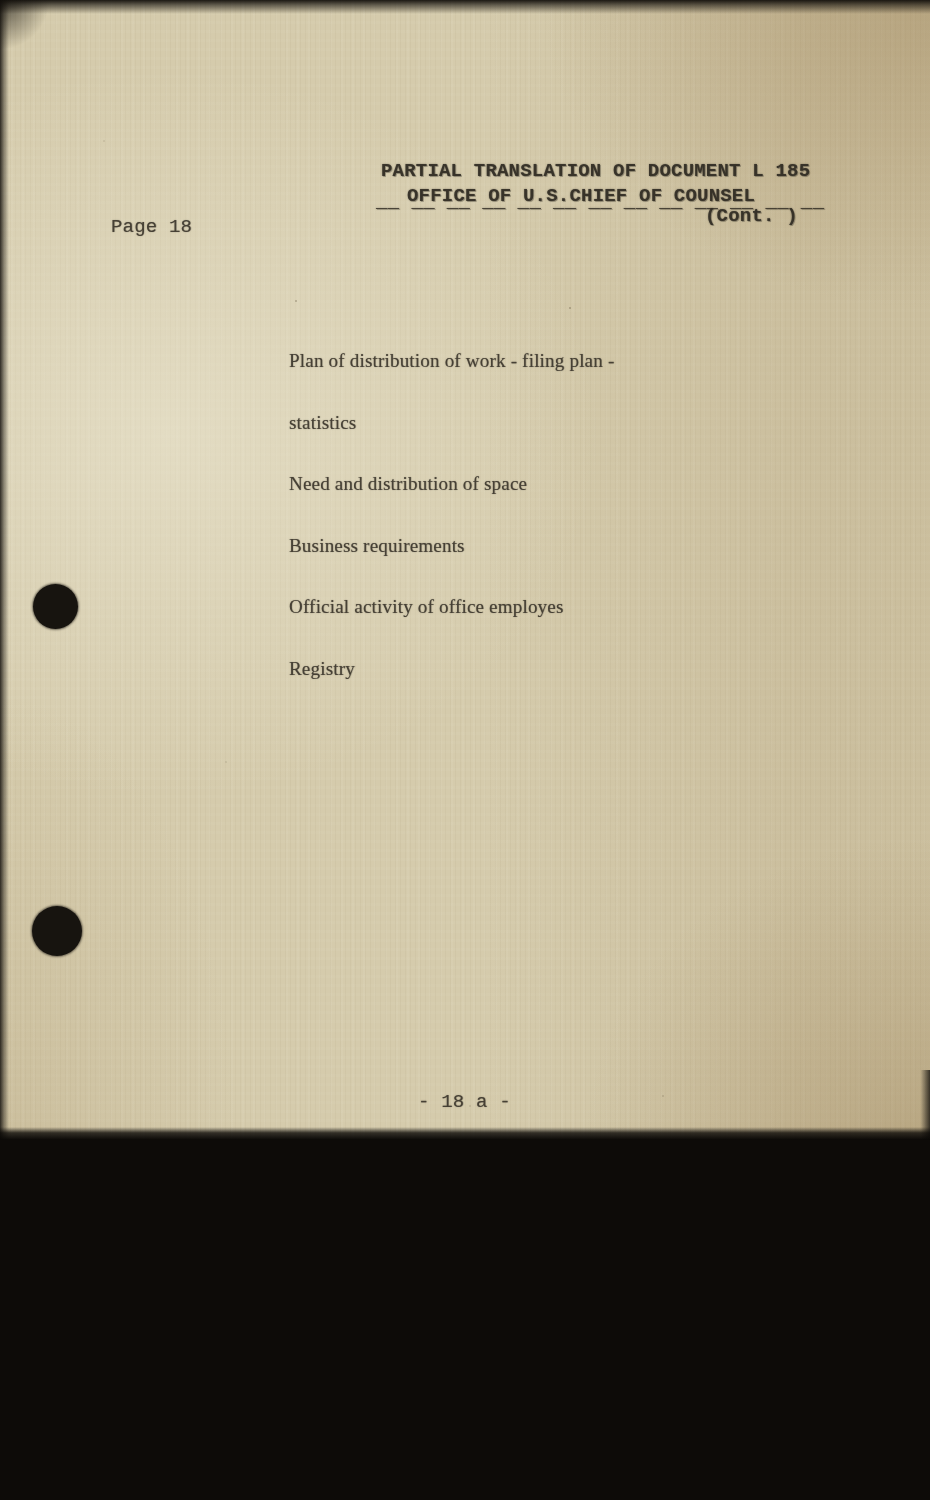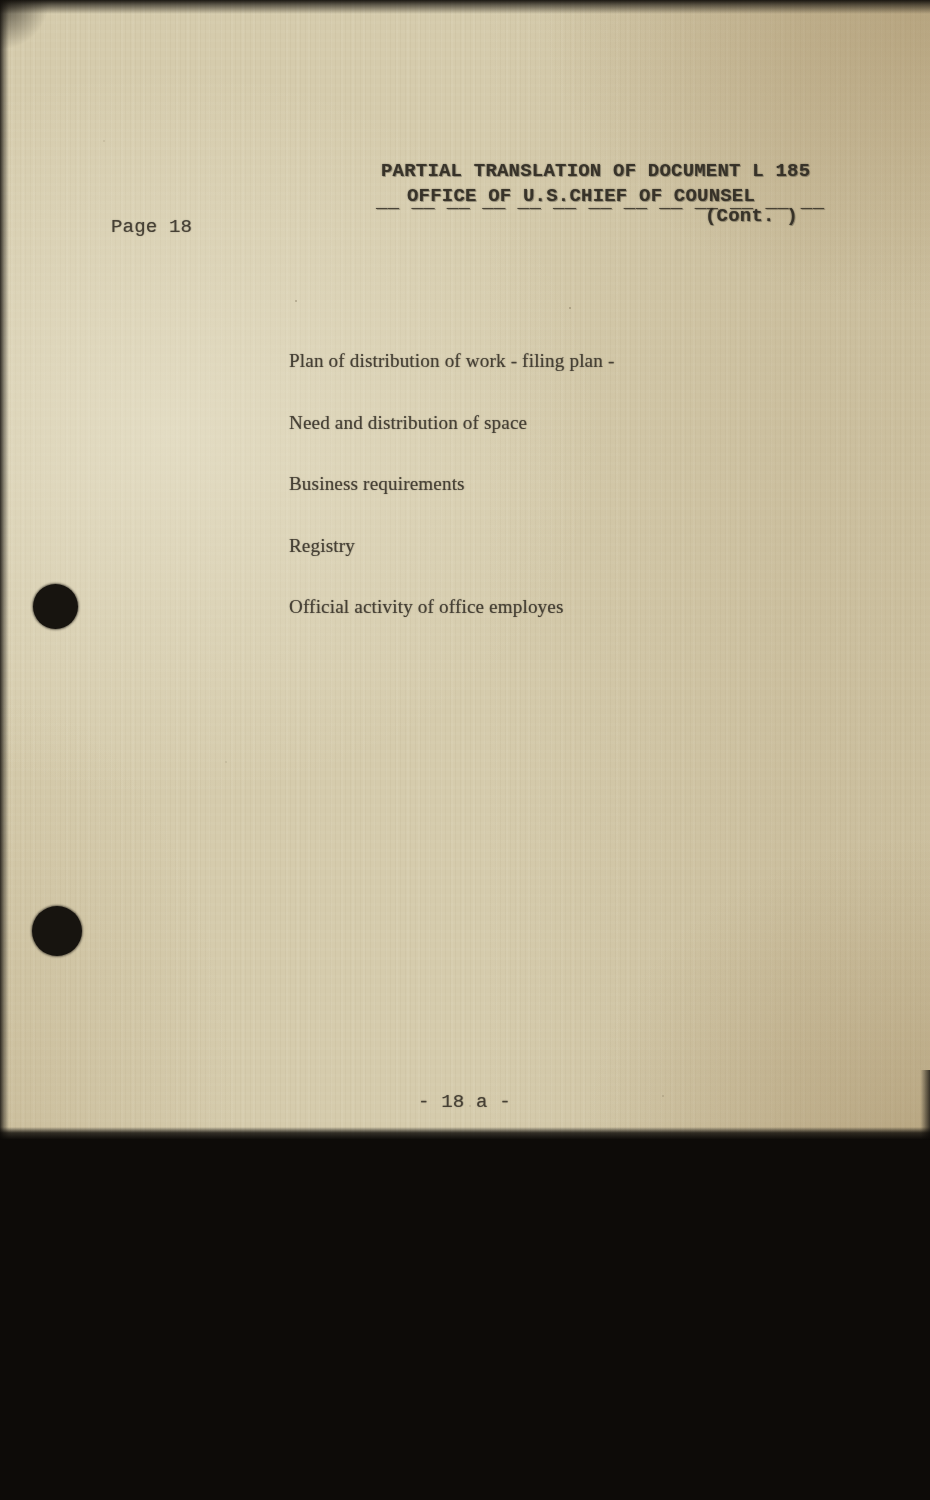--- a/index.html
+++ b/index.html
@@ -114,24 +114,25 @@
   <div class="type heavy office-underline">__ __ __ __ __ __ __ __ __ __ __ __ __</div>
 
   <div class="type heavy office-line">OFFICE OF U.S.CHIEF OF COUNSEL</div>
 
   <div class="type heavy cont-label">(Cont. )</div>
 
   <div class="type page-label">Page 18</div>
 
   <div class="body-block type">
     <div class="body-line">Plan of distribution of work - filing plan -</div>
+    <div class="body-line">statistics</div>
     <div class="body-line">Need and distribution of space</div>
     <div class="body-line">Business requirements</div>
+    <div class="body-line">Official activity of office employes</div>
     <div class="body-line">Registry</div>
-    <div class="body-line">Official activity of office employes</div>
   </div>
 
   <div class="type footer-num">- 18 a -</div>
 
   <div class="handwritten">105</div>
 
   <div class="hole hole-top"></div>
   <div class="hole hole-bottom"></div>
 
   <div class="edge edge-top"></div>

